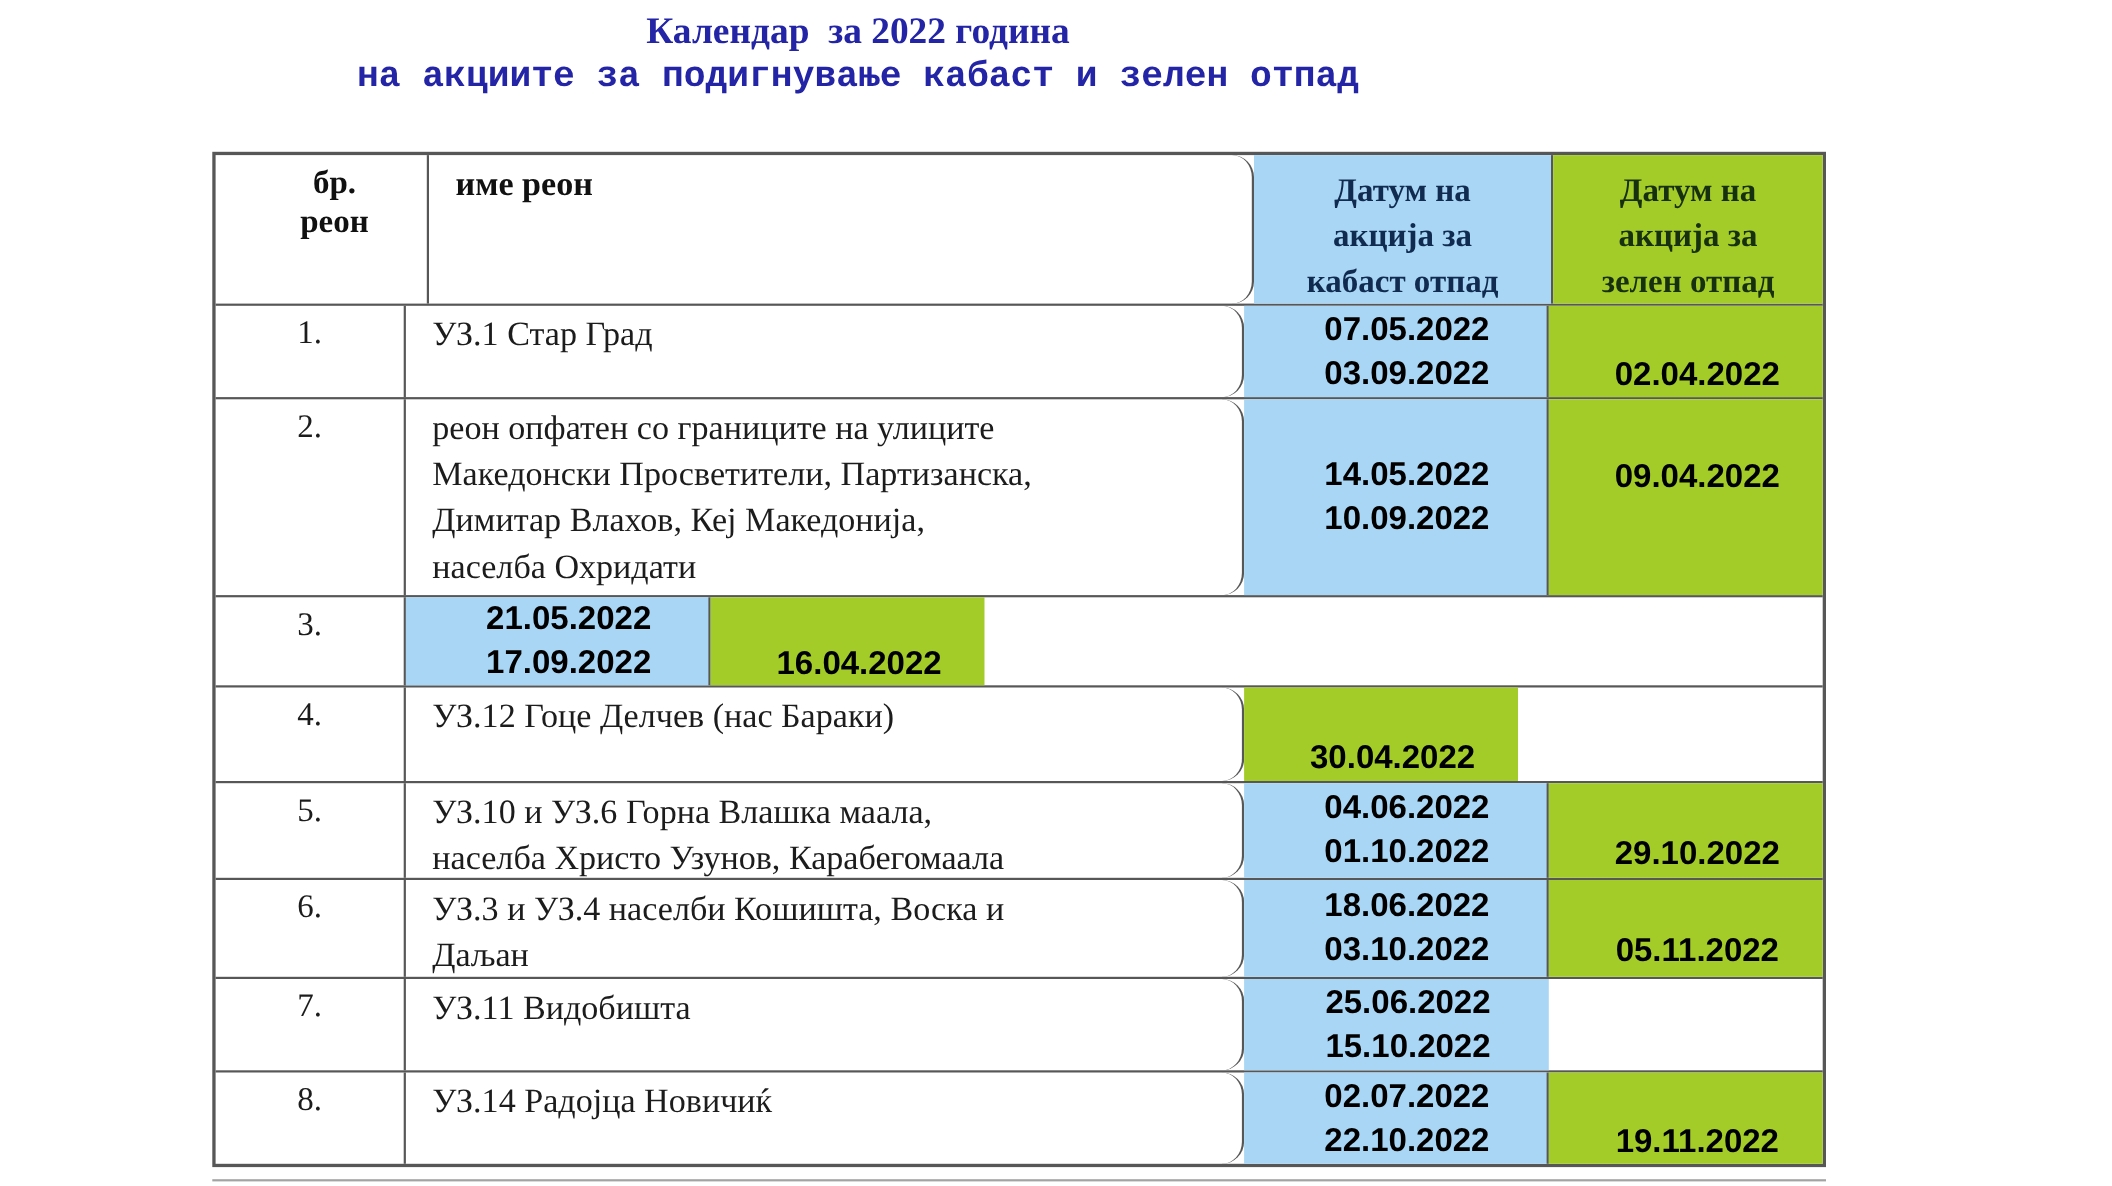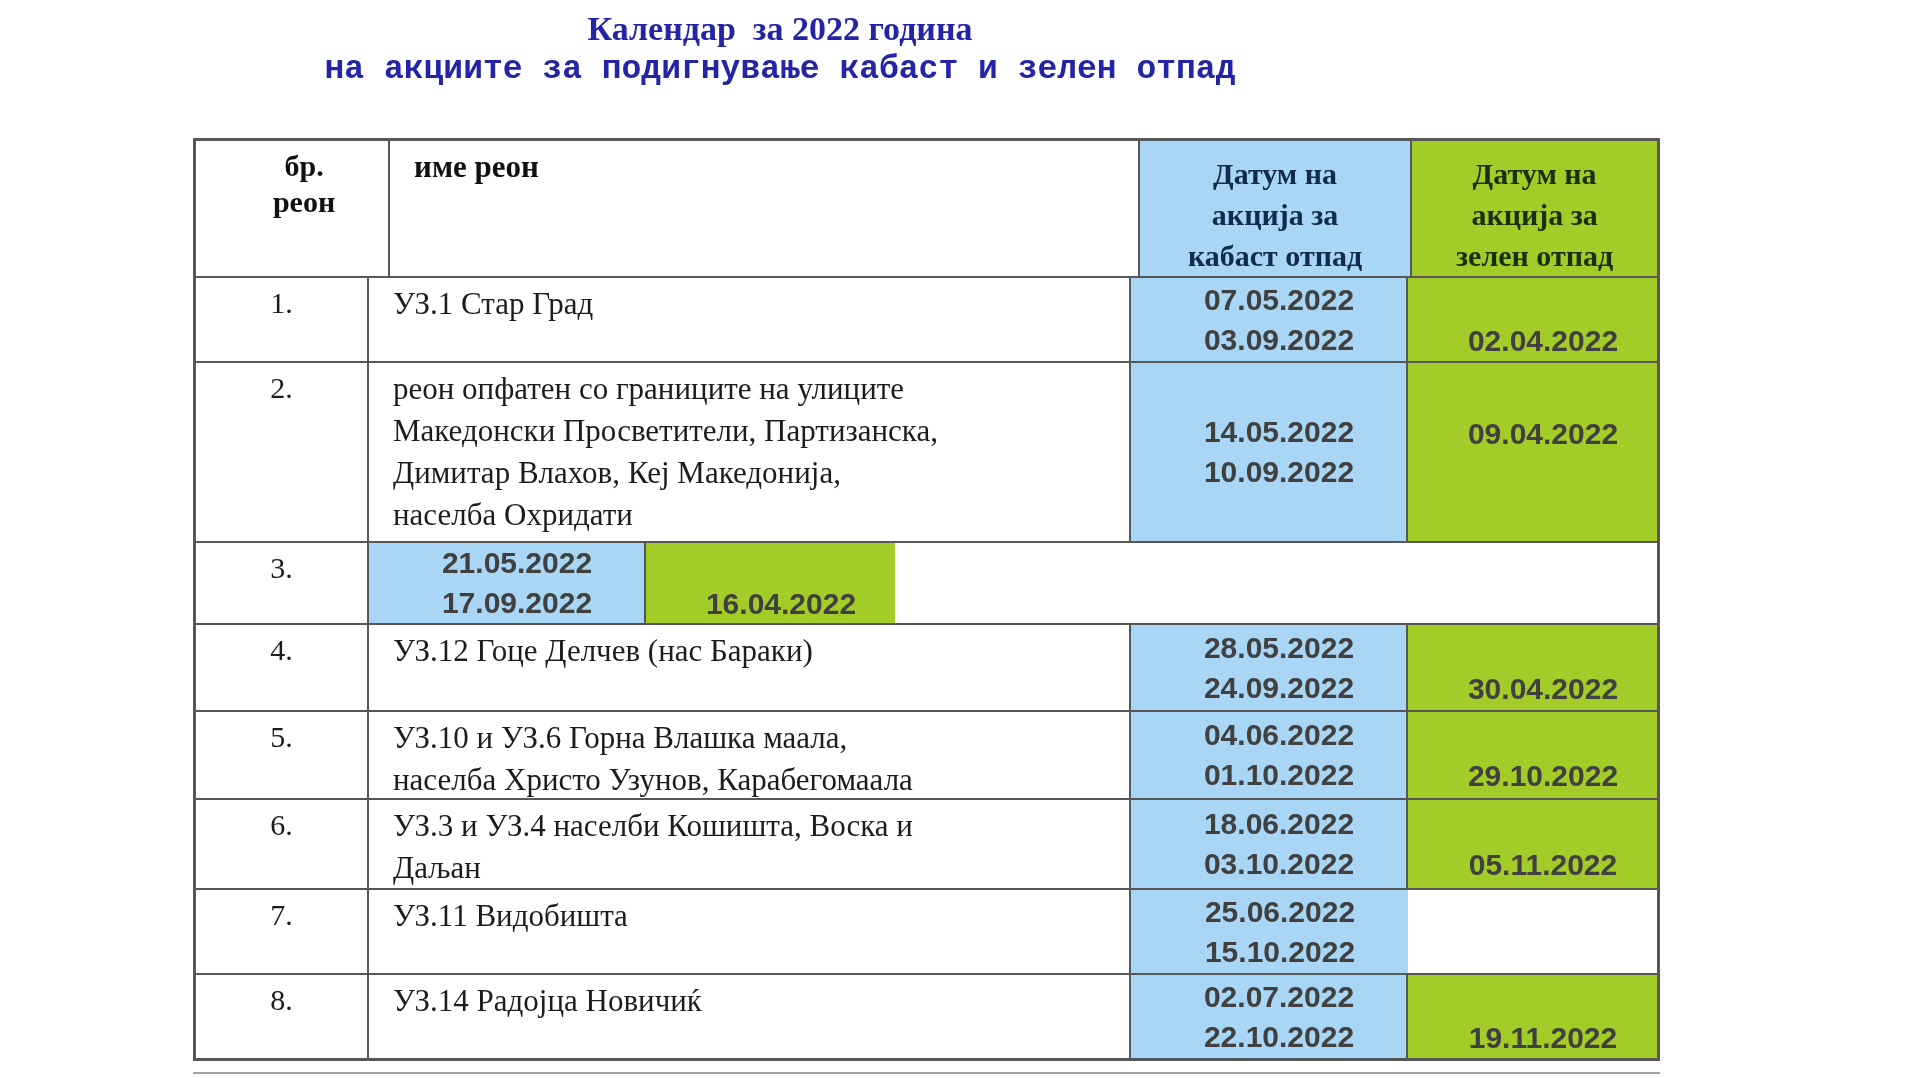--- a/index.html
+++ b/index.html
@@ -87,37 +87,38 @@
     text-align: center;
     font-size: 30px;
     padding-top: 7px;
     line-height: 36px;
   }
   .row .c-name {
     font-size: 31px;
     line-height: 42px;
     padding: 5px 18px 0 24px;
     white-space: pre-line;
+    border-radius: 20px;
   }
   .row .c-bulky {
     background: #a9d6f4;
     display: flex; flex-direction: column;
     justify-content: center; align-items: center;
   }
   .row .c-green {
     background: #a4cc29;
     display: flex; flex-direction: column;
     justify-content: center; align-items: center;
   }
   .date-text {
     font-family: "Liberation Sans", sans-serif;
     font-weight: bold;
     font-size: 30px;
     line-height: 40px;
-    color: #404040;
+    color: #000000;
     text-align: center;
     white-space: pre-line;
     margin-left: 21px;
   }
   
   .g2 .c-green .date-text { transform: translateY(21px); }
   .g1 .c-green .date-text { transform: translateY(-18px); }
 
   
   .cutoff {
@@ -183,24 +184,20 @@
 17.09.2022</span>
       </div>
     <div class="cell c-green">
         <span class="date-text">16.04.2022</span>
       </div>
   </div>
 
   <div class="row r4 g2">
     <div class="cell c-num">4.</div>
     <div class="cell c-name">УЗ.12 Гоце Делчев (нас Бараки)</div>
-    <div class="cell c-bulky">
-        <span class="date-text">28.05.2022
-24.09.2022</span>
-      </div>
     <div class="cell c-green">
         <span class="date-text">30.04.2022</span>
       </div>
   </div>
 
   <div class="row r5 g2">
     <div class="cell c-num">5.</div>
     <div class="cell c-name">УЗ.10 и УЗ.6 Горна Влашка маала,
 населба Христо Узунов, Карабегомаала</div>
     <div class="cell c-bulky">

